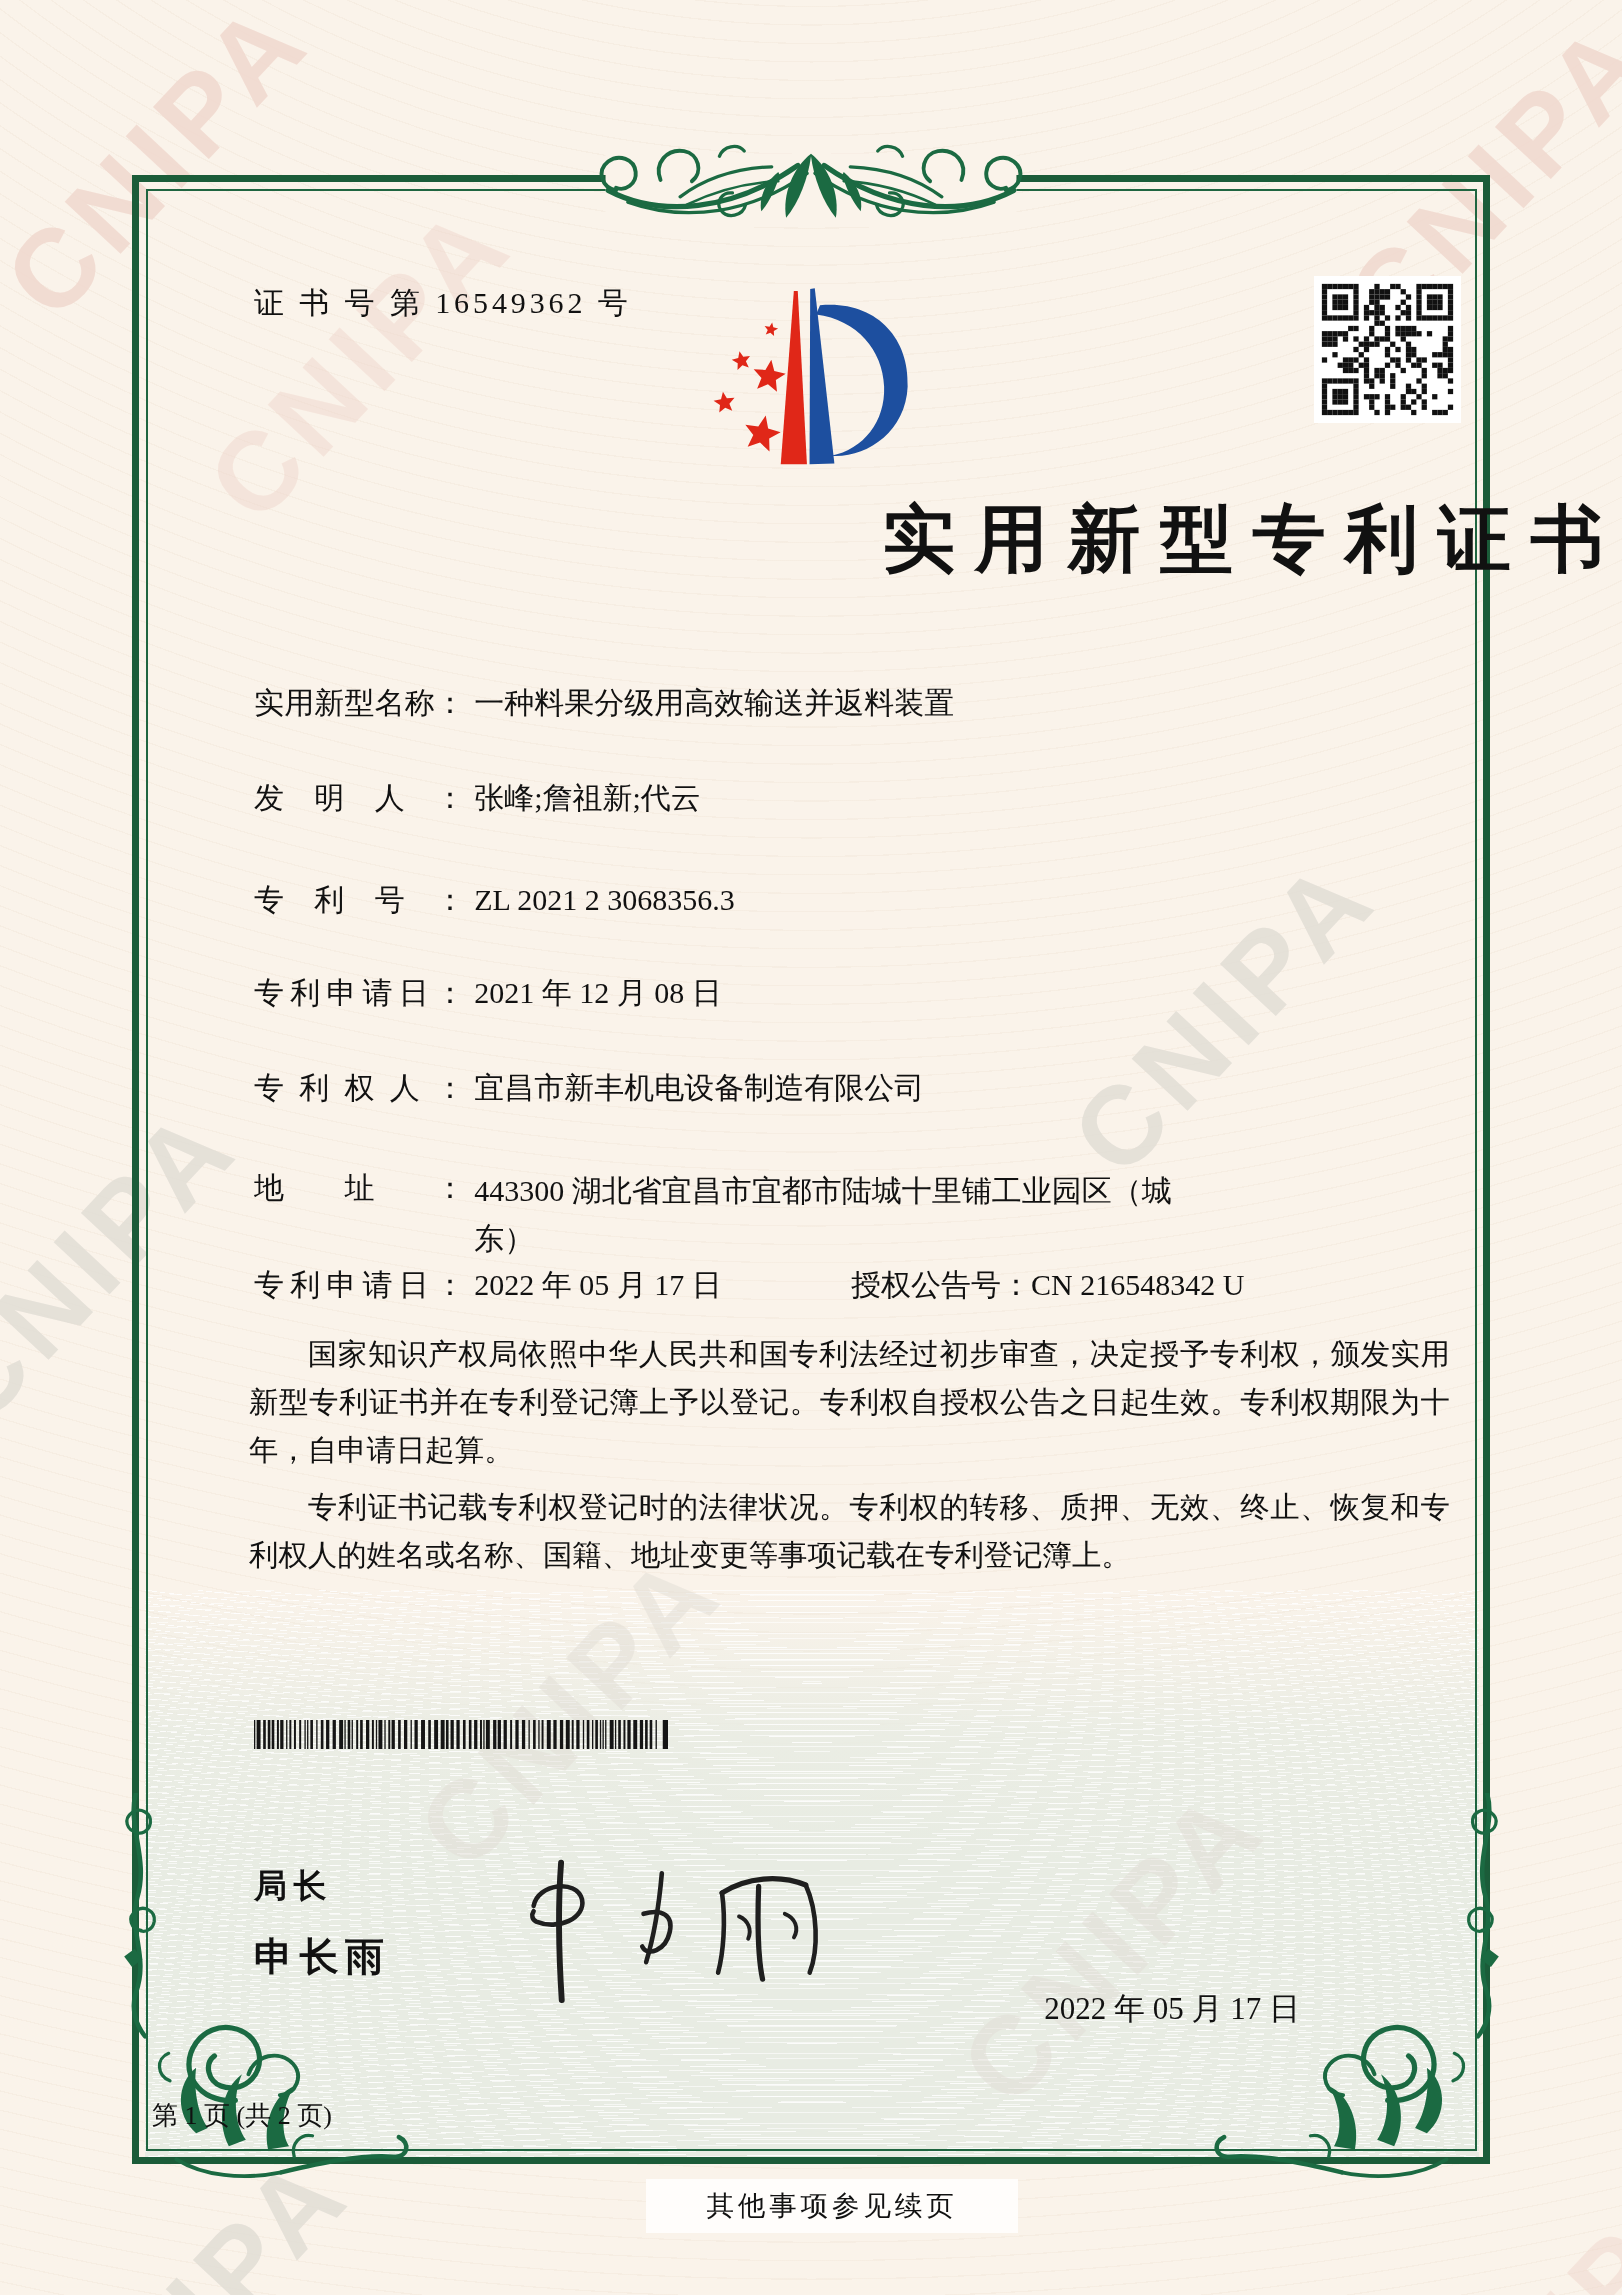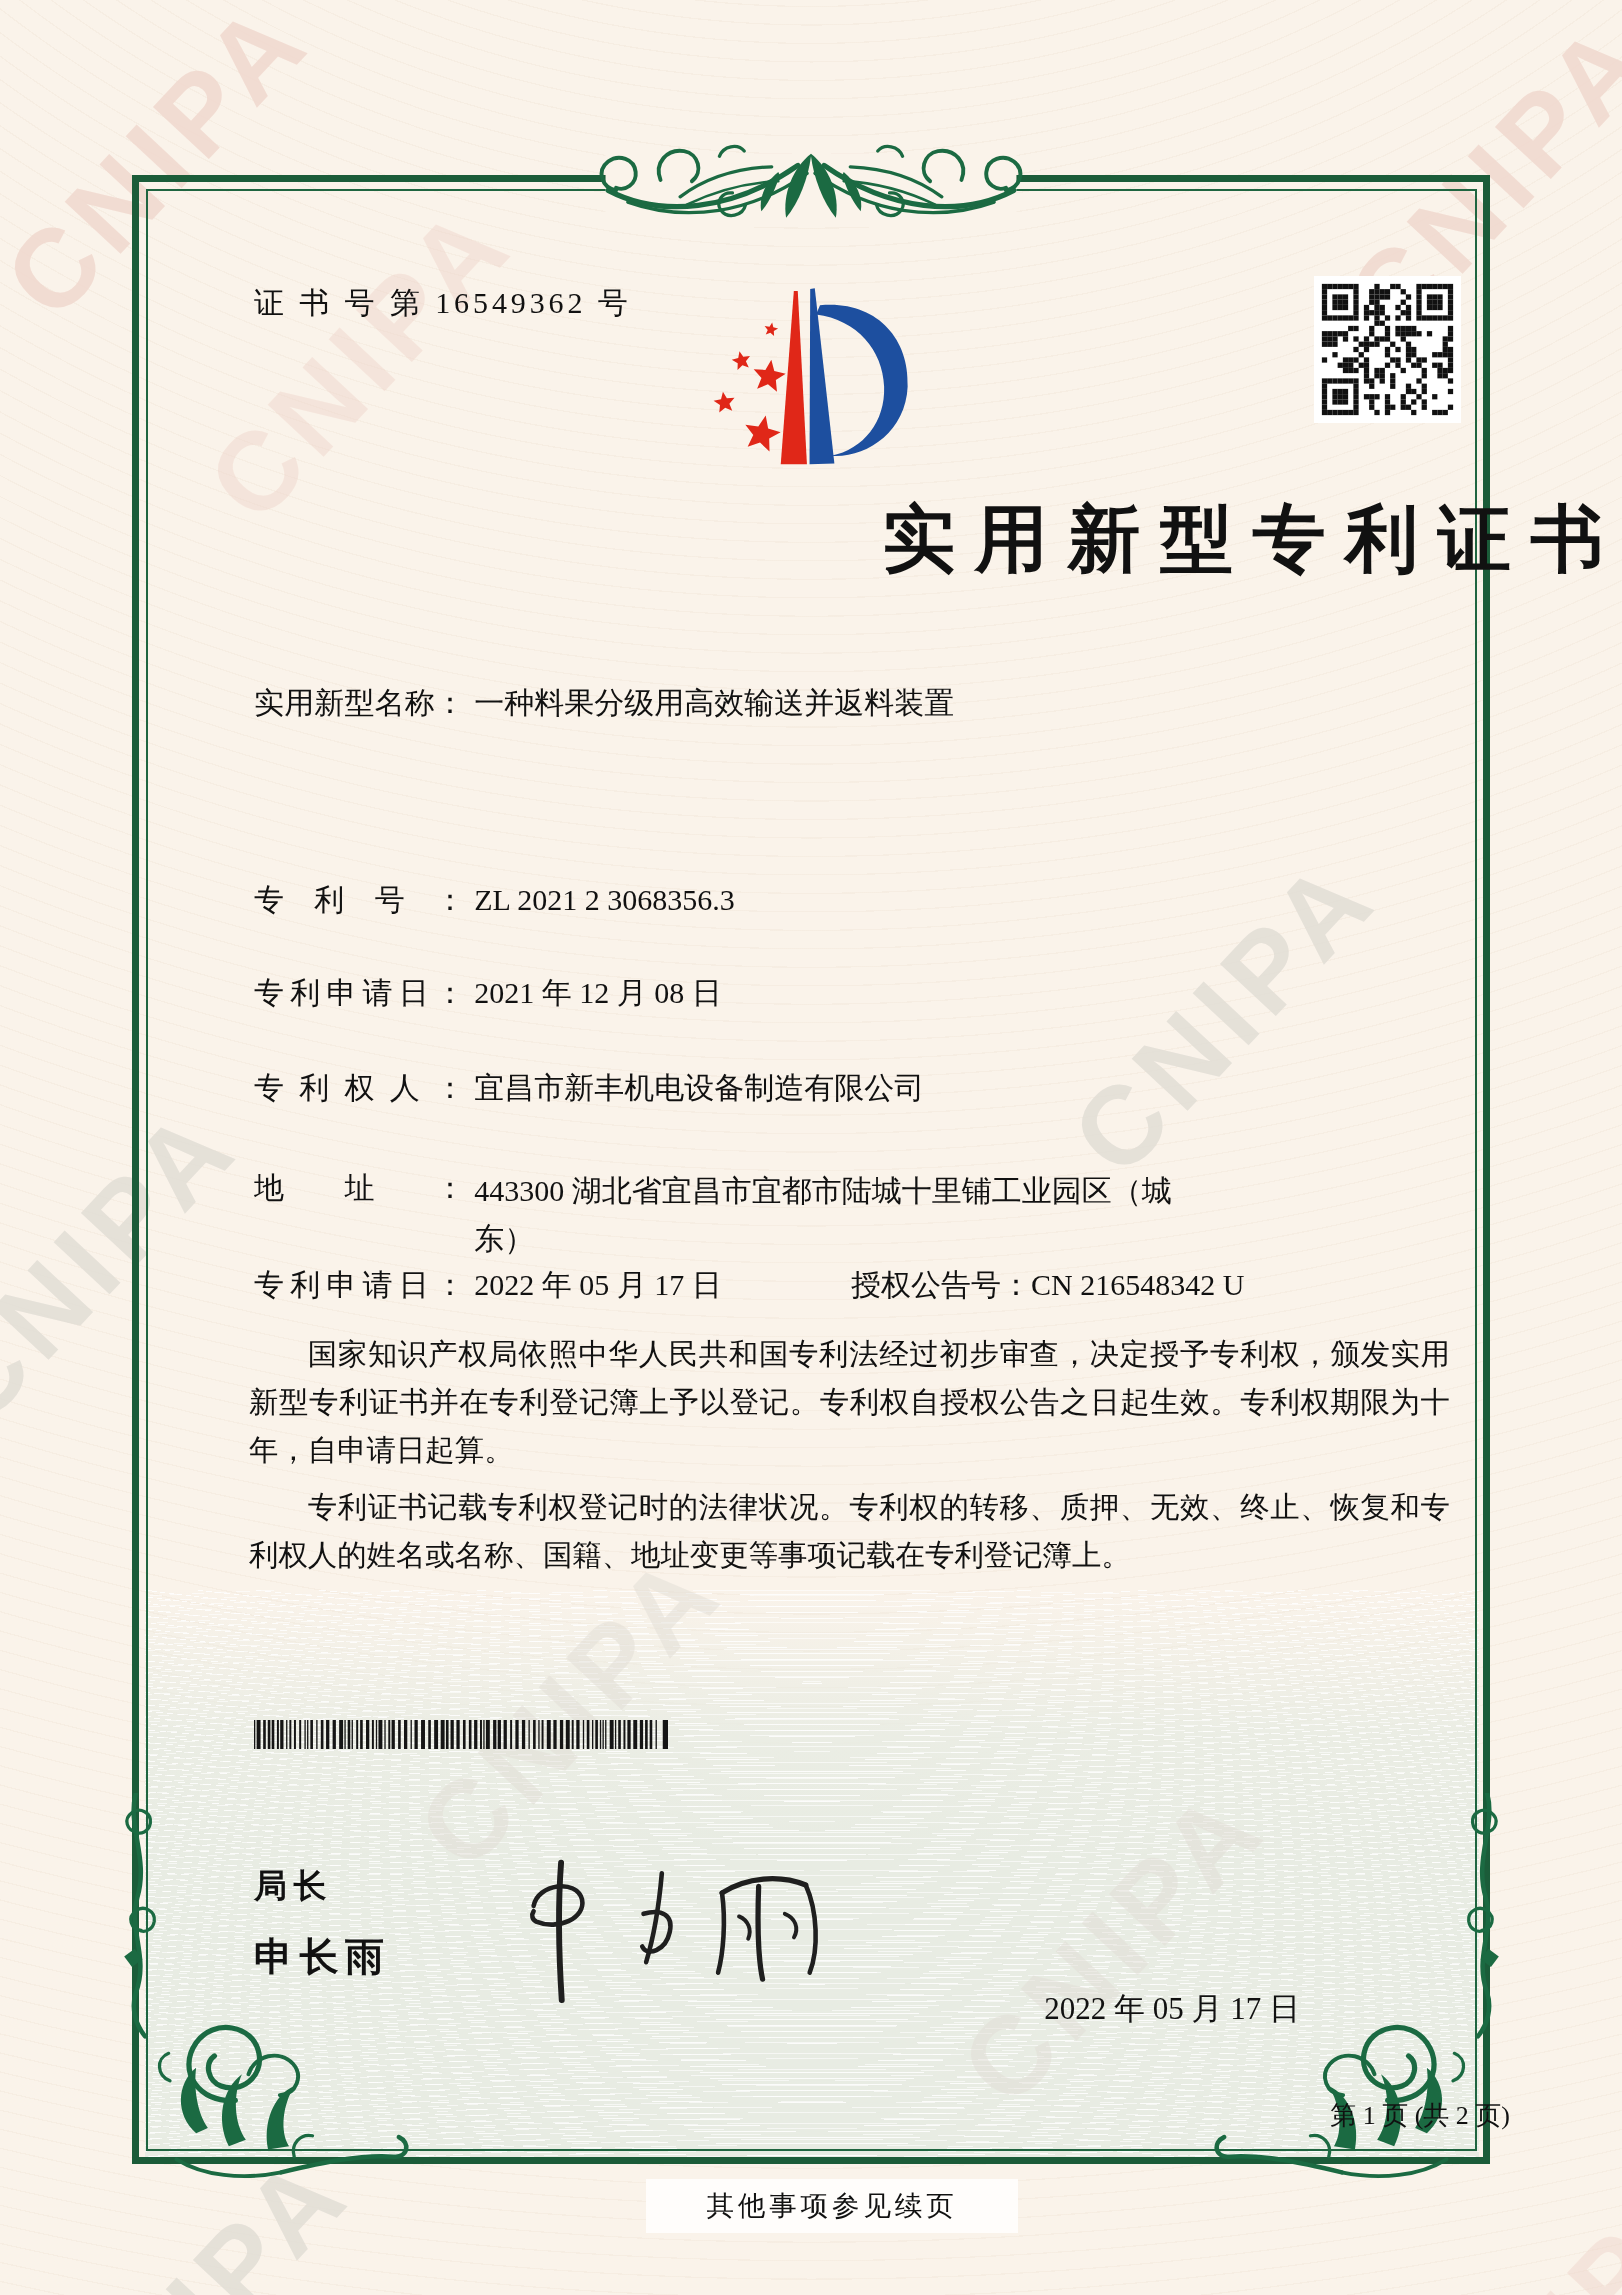--- a/index.html
+++ b/index.html
@@ -52,21 +52,21 @@
   .r1{top:682px}.r2{top:777px}.r3{top:879px}.r4{top:972px}.r5{top:1067px}.r6{top:1167px}.r7{top:1264px}
   .r6 .val{display:inline-block;white-space:normal;width:739px;line-height:48px;}
   .r7 .pair2{position:absolute;left:597px;top:0;white-space:nowrap;}
   .body-text{left:229px;top:1330px;width:1201px;font-size:29.4px;line-height:48px;text-align:justify;}
   .body-text p{margin:0 0 9.2px 0;text-indent:2em;}
   .barcode{left:234px;top:1720px;width:414px;height:29px;}
   .signer-title{left:234px;top:1864px;font-size:33px;font-family:"Liberation Sans",sans-serif;font-weight:bold;letter-spacing:6.5px;}
   .signer-name{left:234px;top:1930px;font-size:39px;font-family:"Liberation Sans",sans-serif;font-weight:bold;letter-spacing:6.5px;}
   .sig{left:478px;top:1851px;width:380px;height:157px;}
   .issue-date{left:923px;top:1988px;width:458px;text-align:center;font-size:31px;}
-  .page-info{left:132px;top:2098px;width:1358px;text-align:right;font-size:26px;}
+  .page-info{left:132px;top:2098px;width:1358px;text-align:left;font-size:26px;}
   .cont-strip{left:626px;top:2179px;width:372px;height:54px;background:#fffdfb;text-align:center;}
   .cont-note{font-size:27.5px;line-height:54px;letter-spacing:3.9px;}
   .green-draw{stroke:#1b6a42;fill:none;stroke-linecap:round;}
 </style>
 </head>
 <body>
 
 <div class="page">
 
   <div class="page-waves"></div>
@@ -430,20 +430,23 @@
         <rect x="180" y="204" width="8" height="8" fill="#111"></rect>
         <rect x="188" y="204" width="8" height="8" fill="#111"></rect>
         <rect x="196" y="204" width="8" height="8" fill="#111"></rect>
       </svg>
 
     <div class="abs doc-title">实用新型专利证书</div>
 
     <div class="frow r1">
       <span class="lab">实用新型名称：</span><span class="val">一种料果分级用高效输送并返料装置</span>
     </div>
+    <div class="frow r2">
+      <span class="lab">发明人：</span><span class="val">张峰;詹祖新;代云</span>
+    </div>
     <div class="frow r3">
       <span class="lab">专利号：</span><span class="val">ZL 2021 2 3068356.3</span>
     </div>
     <div class="frow r4">
       <span class="lab">专利申请日：</span><span class="val">2021 年 12 月 08 日</span>
     </div>
     <div class="frow r5">
       <span class="lab">专利权人：</span><span class="val">宜昌市新丰机电设备制造有限公司</span>
     </div>
     <div class="frow r6">

